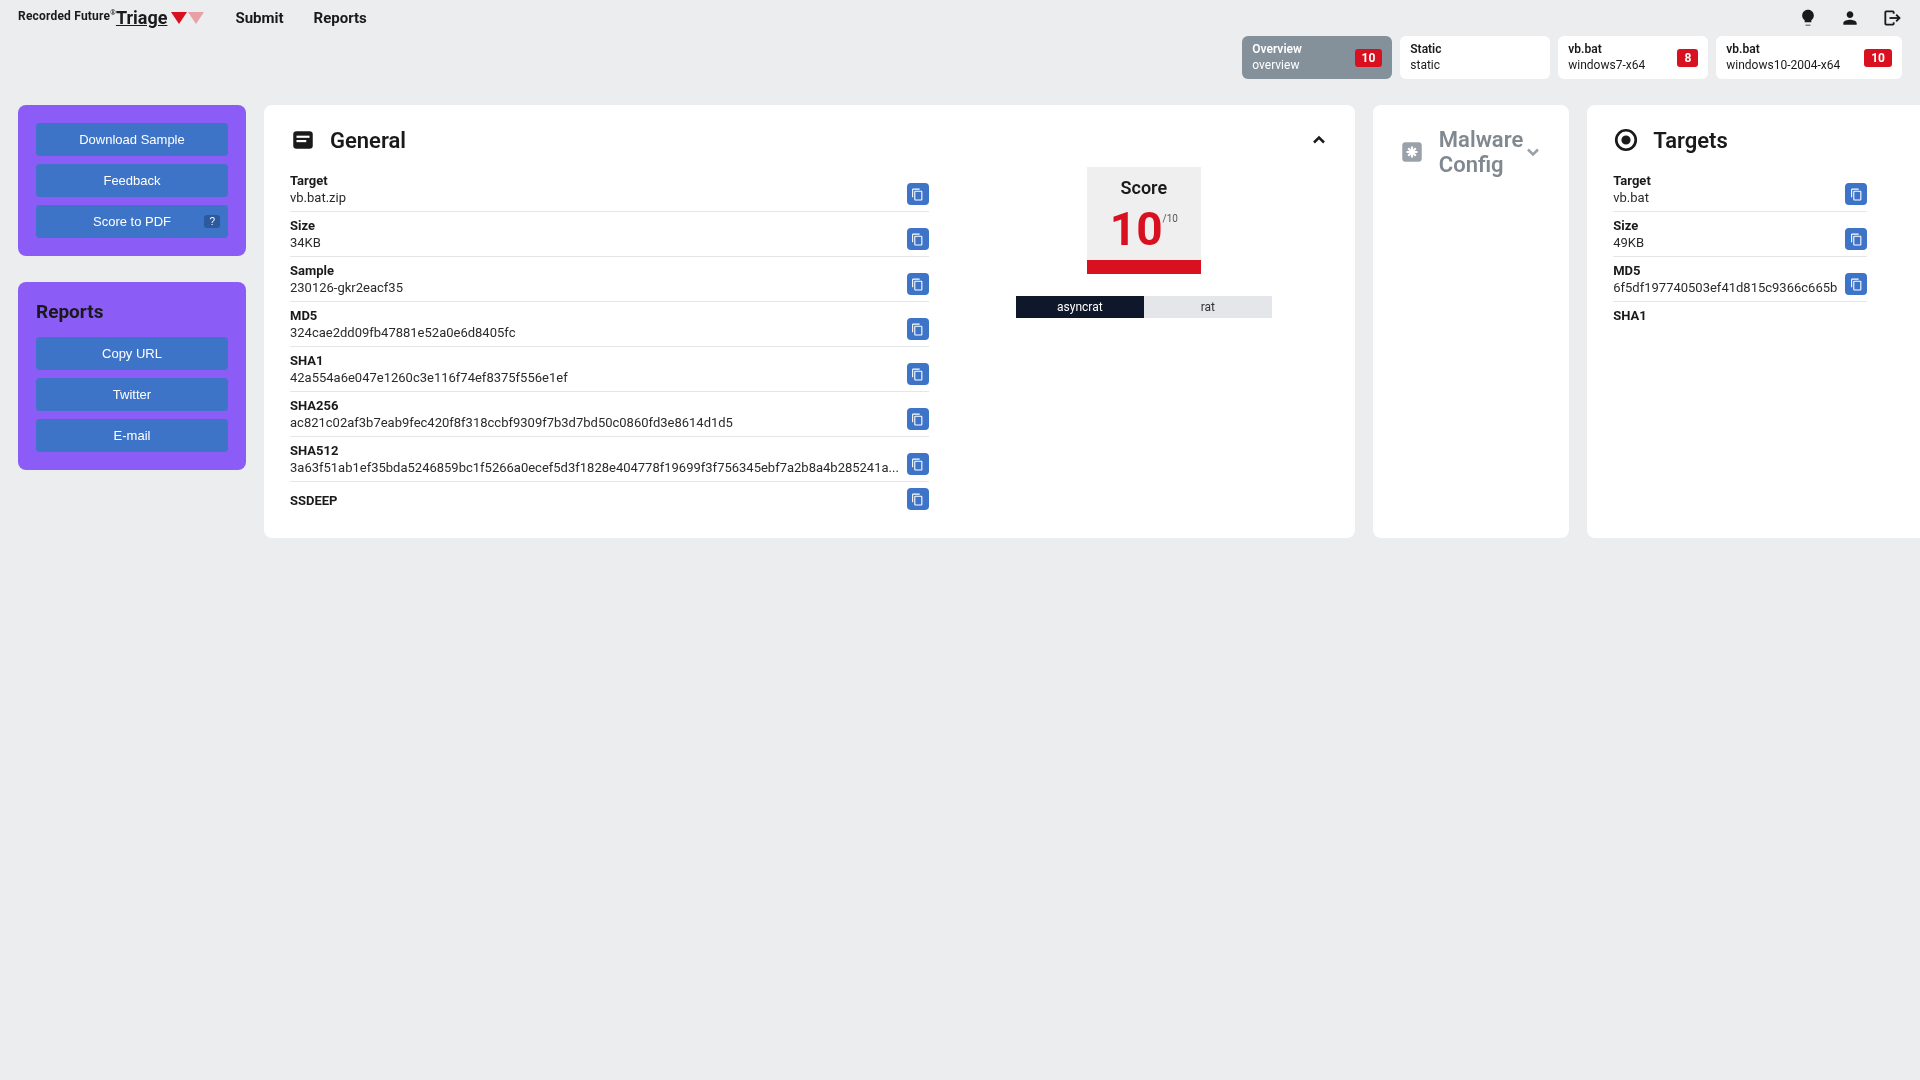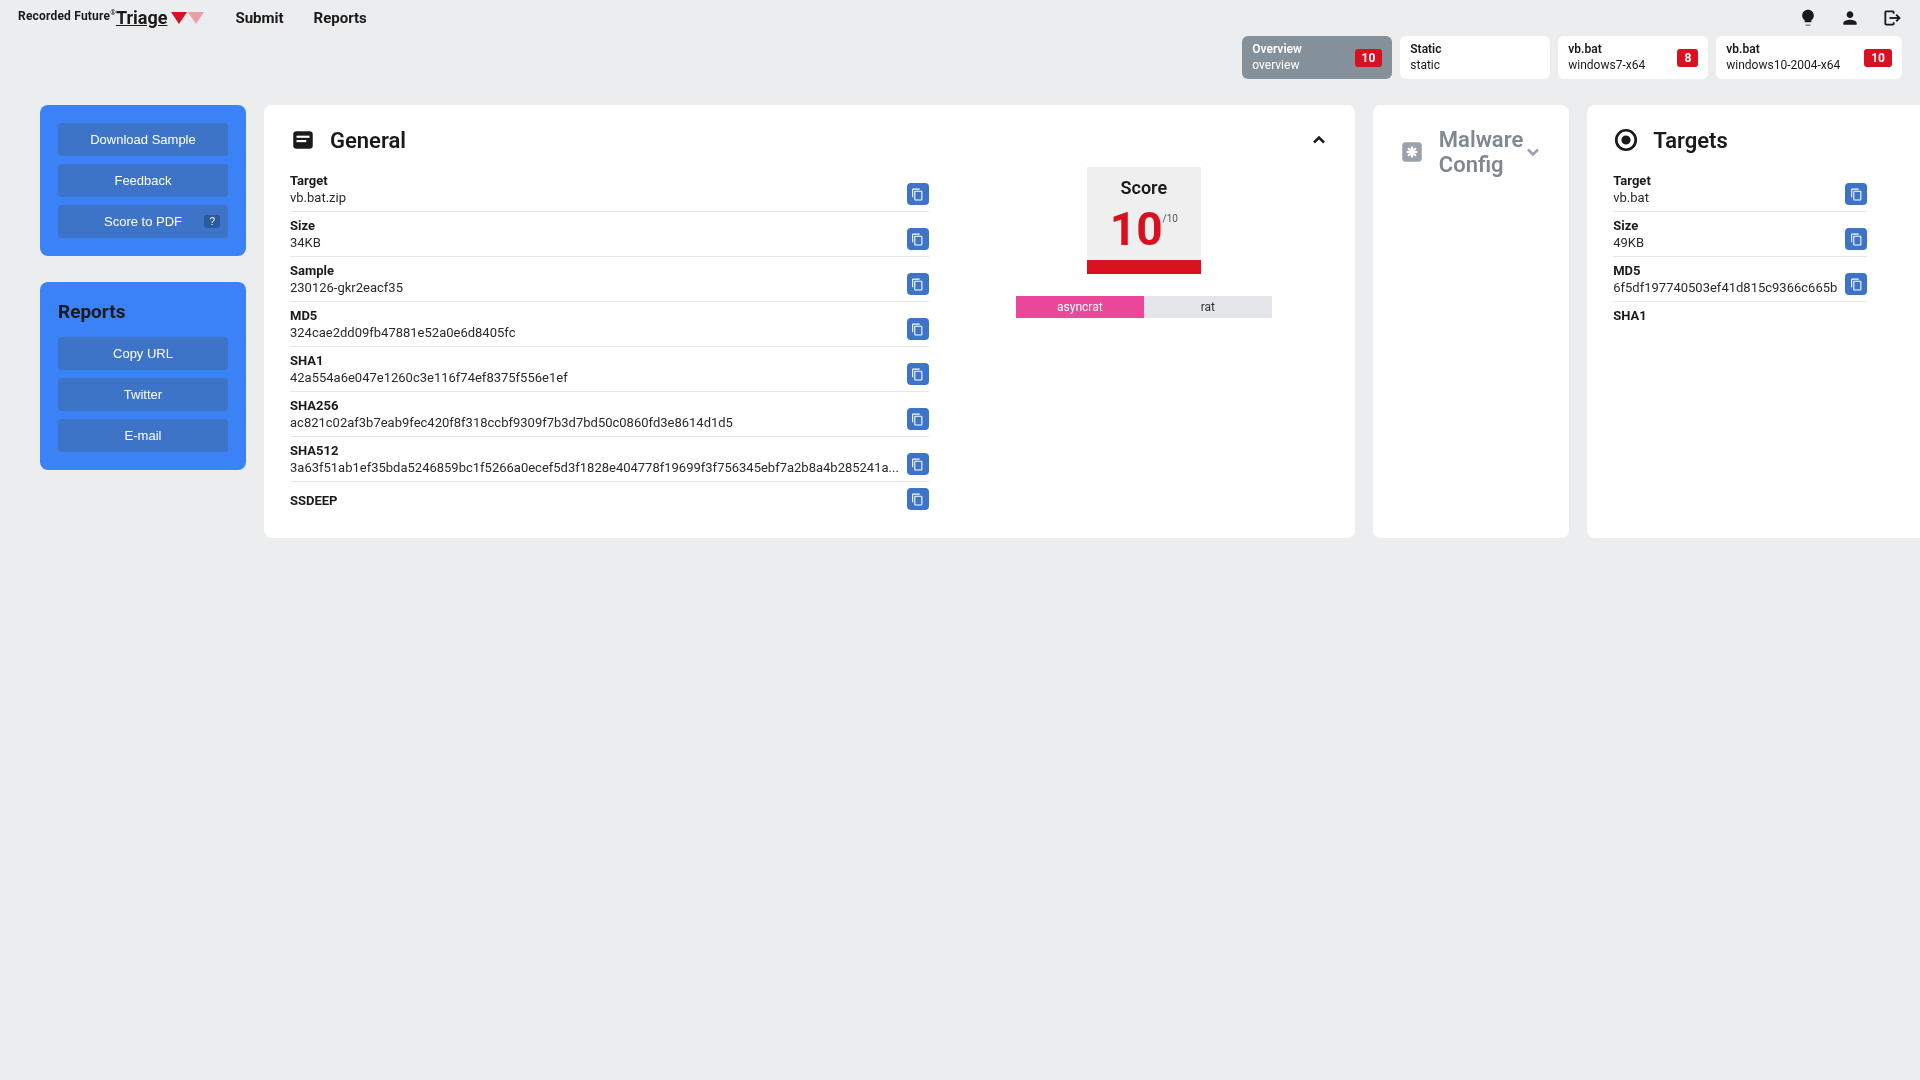--- a/index.html
+++ b/index.html
@@ -17,21 +17,21 @@
 .top-icon { width: 20px; height: 20px; margin-left: 22px; cursor: pointer; color: #1a1a1a; }
 .tabs-row { display: flex; justify-content: flex-end; padding: 0 18px 8px; gap: 8px; }
 .tab { display: flex; align-items: center; padding: 6px 10px; border-radius: 6px; background: #fff; cursor: pointer; min-width: 150px; gap: 24px; }
 .tab.active { background: #84909a; color: #fff; }
 .tab-text { display: flex; flex-direction: column; font-size: 12px; line-height: 1.3; }
 .tab-text .t1 { font-weight: 600; }
 .tab-text .t2 { font-weight: 400; }
 .tab-badge { margin-left: auto; background: #d8101f; color: #fff; font-weight: 700; font-size: 12px; padding: 2px 7px; border-radius: 3px; }
 .page { display: flex; padding: 18px; gap: 18px; align-items: flex-start; }
 .sidebar { width: 228px; flex-shrink: 0; display: flex; flex-direction: column; gap: 26px; }
-.card { background: #3b82f6; border-radius: 8px; padding: 22px; margin-left: 22px; }
+.card { background: #8b5cf6; border-radius: 8px; padding: 22px; }
 .sidebar .card { padding: 18px; }
 .btn { display: flex; align-items: center; justify-content: center; background: #3d74c7; color: #fff; border: none; border-radius: 4px; padding: 9px 12px; font-size: 13px; cursor: pointer; width: 100%; margin-bottom: 8px; position: relative; }
 .btn:last-child { margin-bottom: 0; }
 .btn-kbd { position: absolute; right: 8px; background: #2c5a9f; color: #fff; font-size: 10px; padding: 1px 5px; border-radius: 3px; }
 .sidebar h3 { font-size: 19px; font-weight: 700; margin-bottom: 14px; }
 .main { flex: 1; display: flex; flex-direction: row; gap: 18px; }
 .panel { background: #fff; border-radius: 8px; padding: 22px 26px; }
 .panel-header { display: flex; align-items: center; cursor: pointer; }
 .panel-icon { width: 26px; height: 26px; margin-right: 14px; flex-shrink: 0; }
 .panel-title { font-size: 22px; font-weight: 600; }
@@ -47,21 +47,21 @@
 .field-value { font-size: 13px; color: #2a2a2a; white-space: nowrap; overflow: hidden; text-overflow: ellipsis; }
 .copy-btn { width: 22px; height: 22px; background: #3d74c7; border-radius: 4px; display: flex; align-items: center; justify-content: center; cursor: pointer; margin-left: 8px; flex-shrink: 0; }
 .copy-btn svg { width: 13px; height: 13px; fill: #fff; }
 .score-box { background: #efefef; width: 114px; text-align: center; padding: 10px 0 0; }
 .score-label { font-size: 18px; font-weight: 600; color: #1a1a1a; }
 .score-val { font-size: 46px; font-weight: 700; color: #d8101f; line-height: 1; padding: 8px 0; position: relative; }
 .score-val sup { font-size: 10px; color: #555; font-weight: 400; vertical-align: top; position: relative; top: 8px; }
 .score-bar { height: 14px; background: #d8101f; }
 .tags { display: flex; margin-top: 22px; width: 256px; }
 .tag { flex: 1; text-align: center; padding: 4px 0; font-size: 12px; }
-.tag.red { background: #ec4899; color: #fff; }
+.tag.red { background: #0f172a; color: #fff; }
 .tag.grey { background: #e4e6e9; color: #333; }
 svg { display: block; }
 </style>
 </head>
 <body>
 
 <div class="topbar">
   <div class="logo">
     <span class="logo-line1"><span>Recorded Future</span><sup>®</sup></span>
     <span class="logo-line2">

